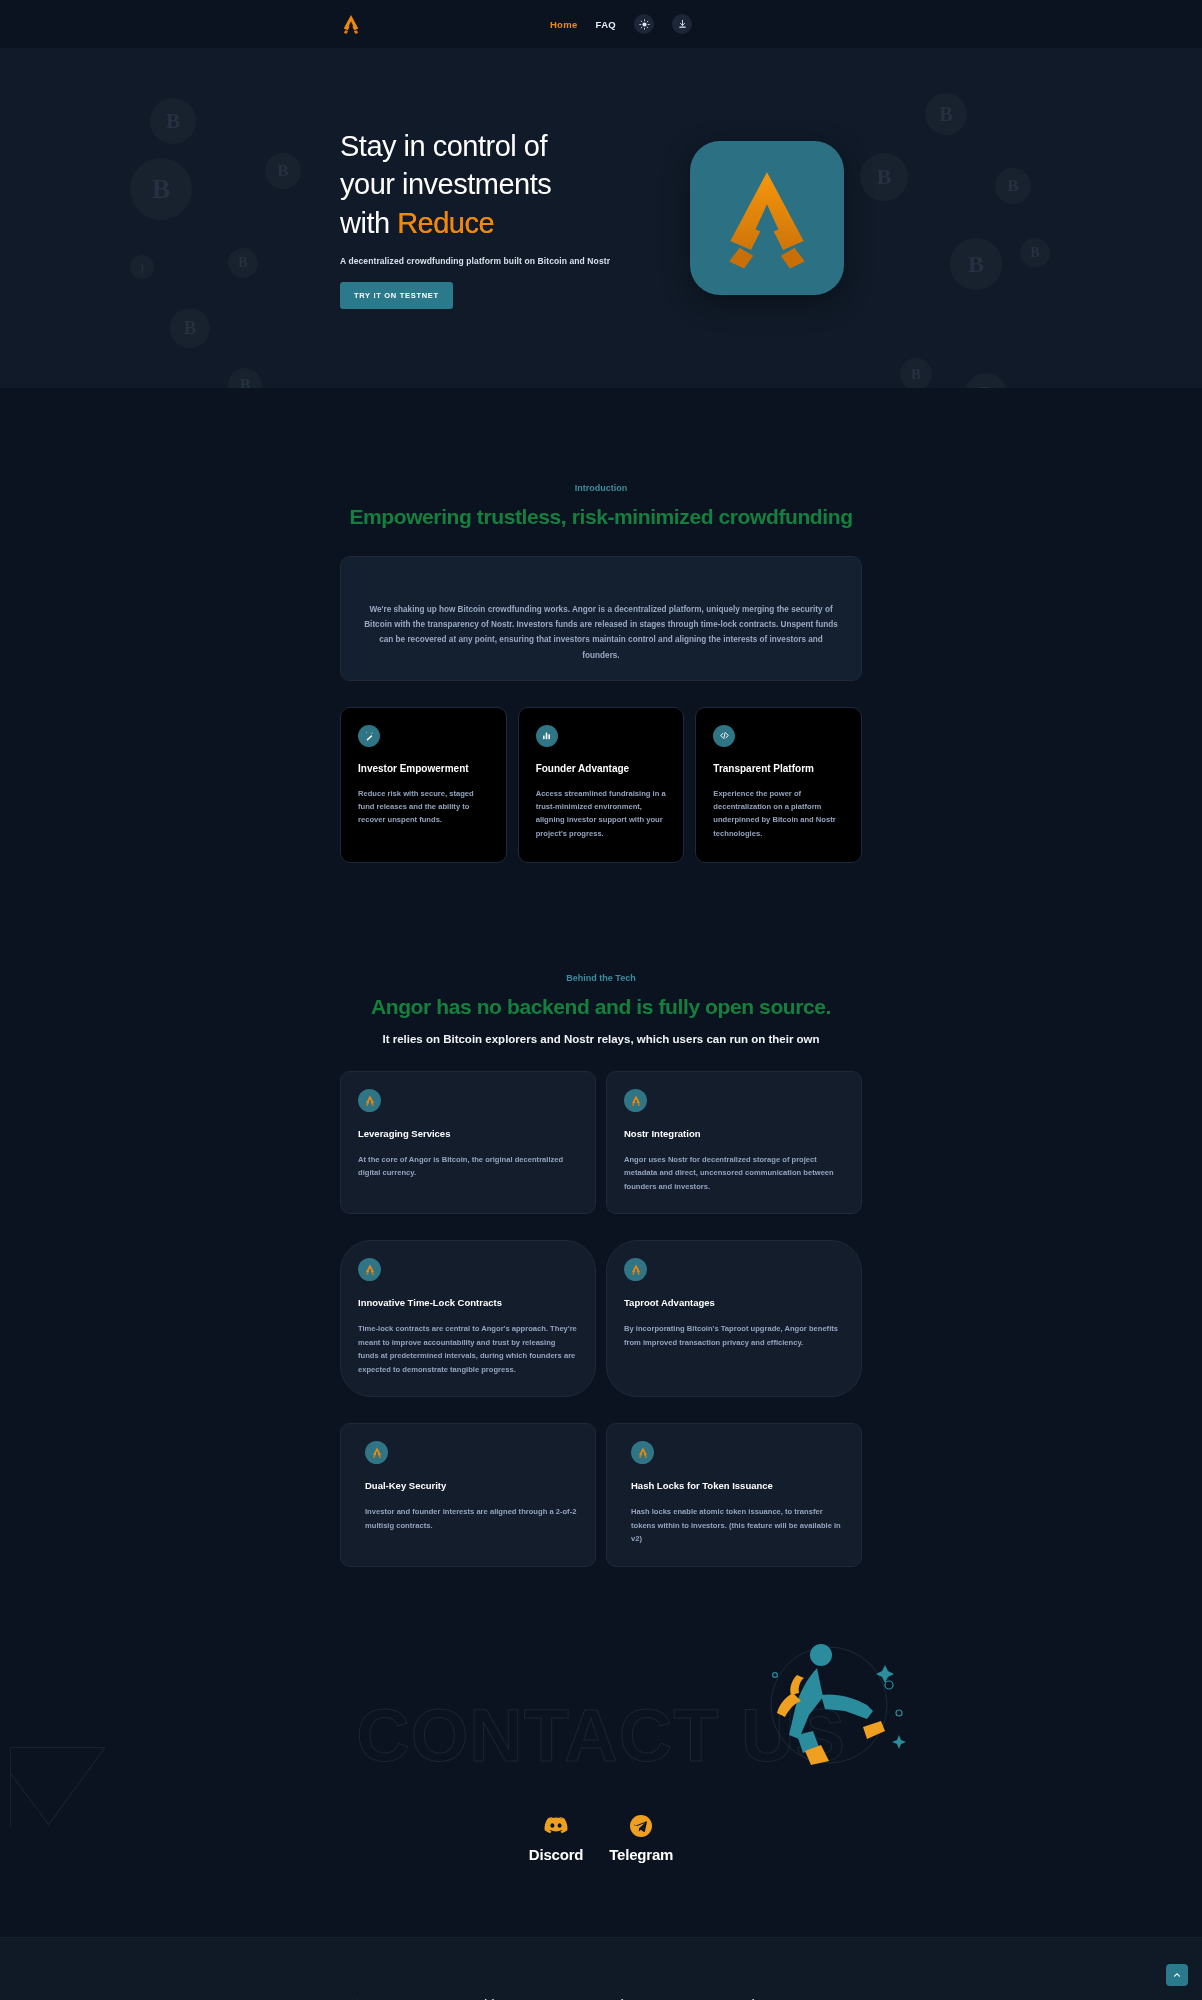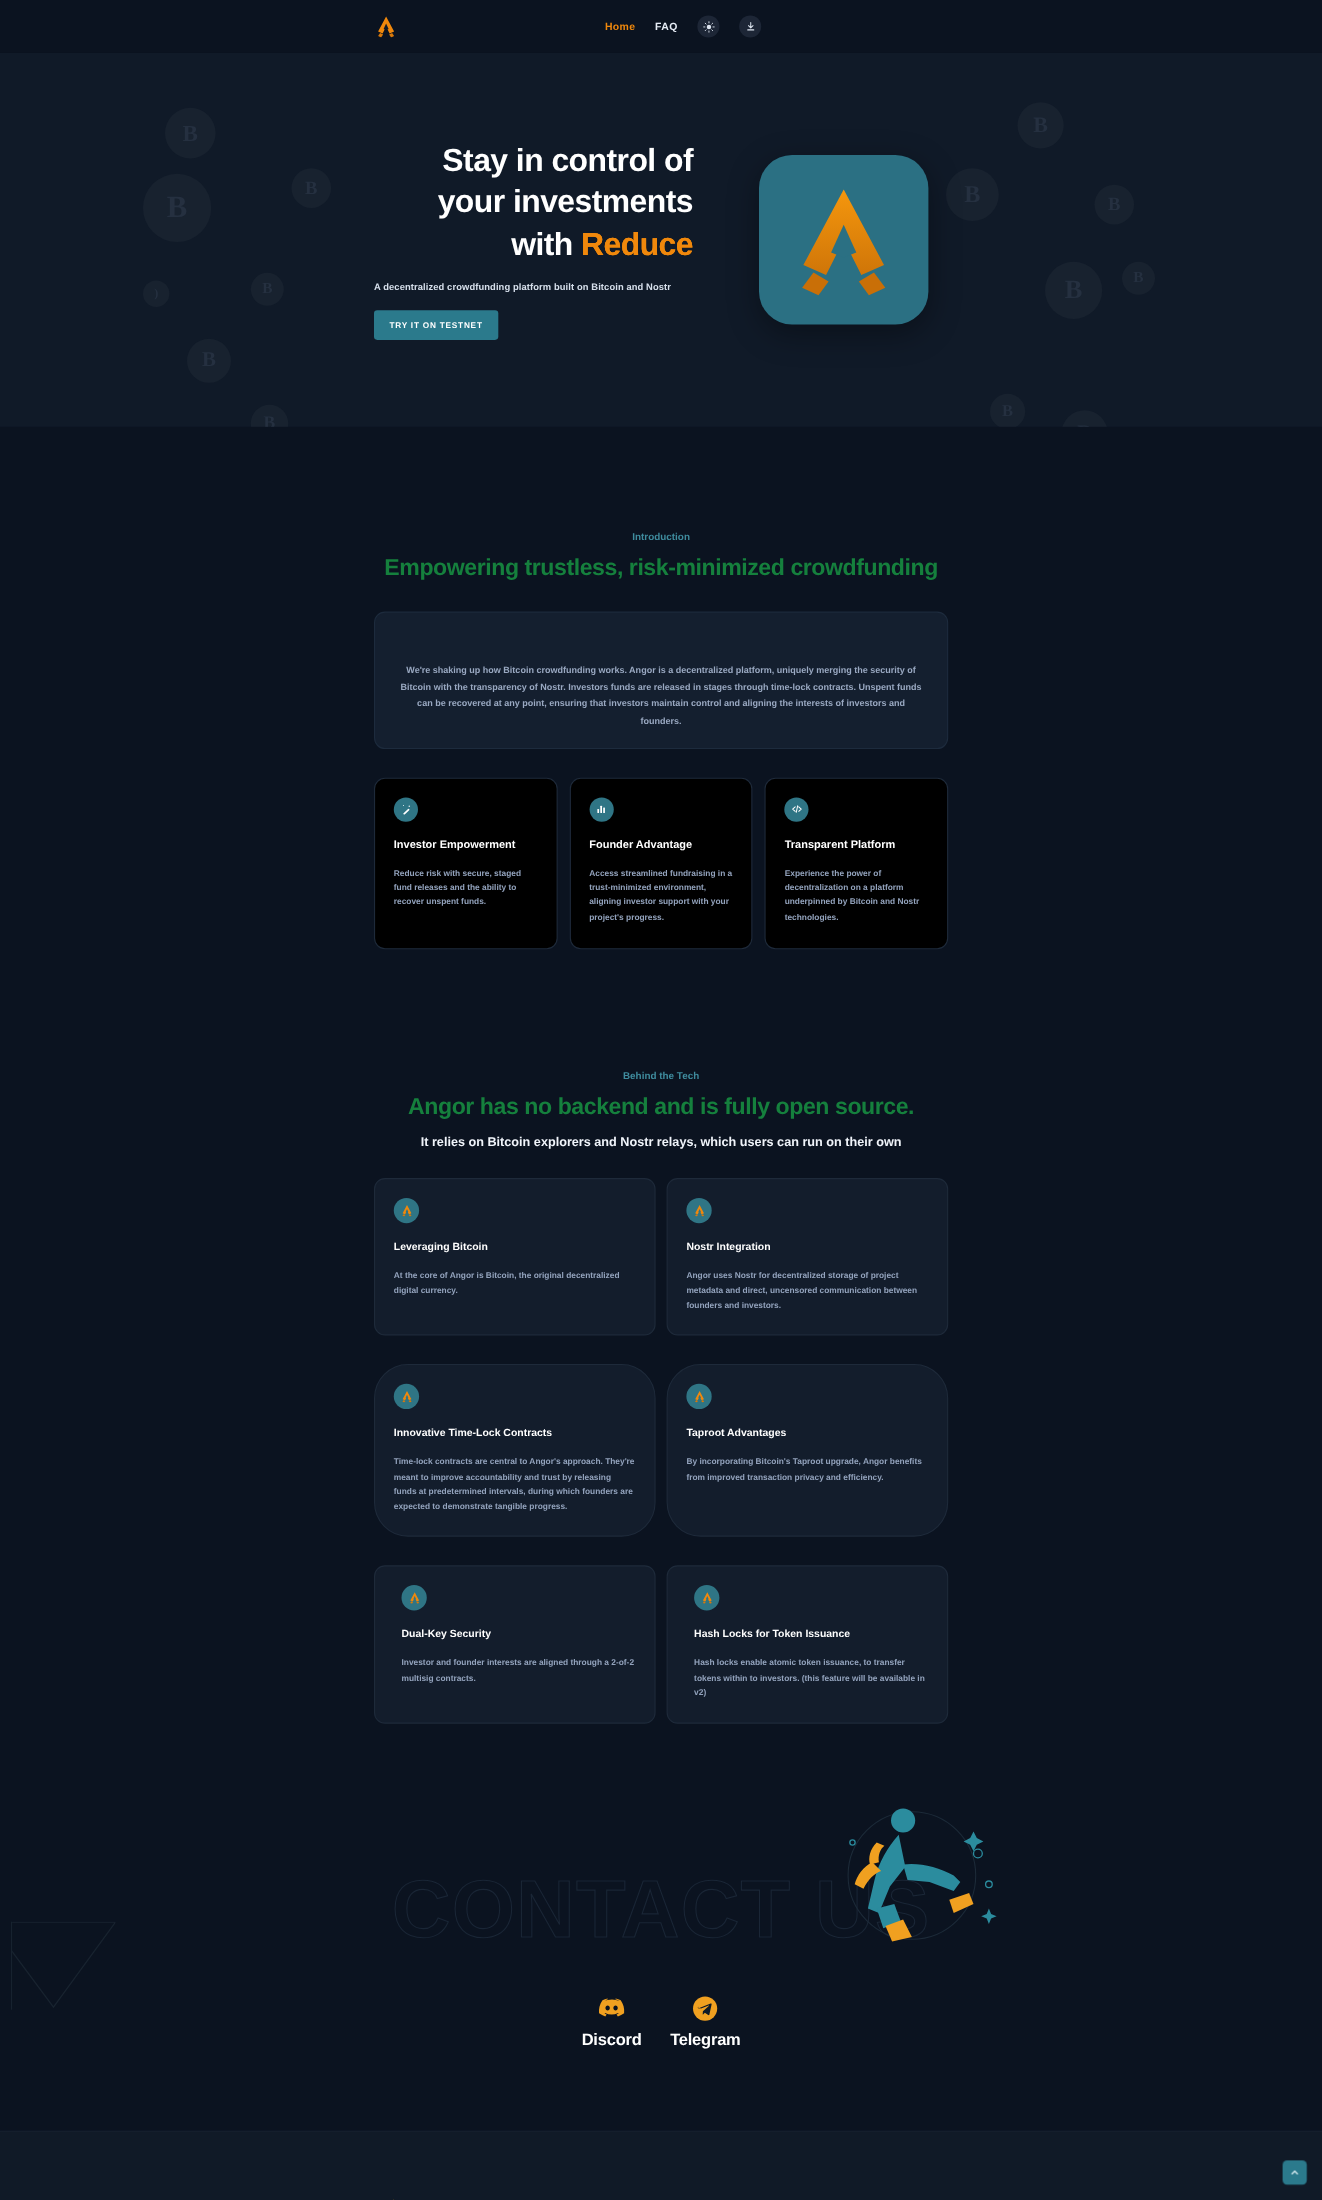--- a/index.html
+++ b/index.html
@@ -28,21 +28,21 @@
   .icon-btn svg{display:block;}
 
   
   .hero{position:relative;height:340px;background:#101a28;overflow:hidden;}
   .coins{position:absolute;inset:0;pointer-events:none;}
   .coin{position:absolute;border-radius:50%;background:#18222f;display:flex;align-items:center;
     justify-content:center;color:#253040;font-weight:bold;font-family:"Liberation Serif",serif;}
   .hero-inner{position:relative;z-index:5;width:1202px;height:100%;display:flex;align-items:center;
      padding-left:340px;gap:60px;}
   .hero-text{width:290px;}
-  .hero-h1{font-size:29px;line-height:1.32;font-weight:bold;letter-spacing:-.5px;color:#fff;text-align:right;}
+  .hero-h1{font-size:29px;line-height:1.32;font-weight:normal;letter-spacing:-.5px;color:#fff;}
   .hero-h1 .accent{color:#f0880c;
     text-shadow:0 0 0 #f0880c;
     background-image:radial-gradient(circle at 20% 30%, rgba(0,0,0,.55) 0 1px, transparent 1.2px),
                      radial-gradient(circle at 65% 70%, rgba(0,0,0,.5) 0 1px, transparent 1.2px),
                      radial-gradient(circle at 45% 15%, rgba(0,0,0,.45) 0 .8px, transparent 1px);
     background-size:7px 7px,9px 9px,5px 5px;
     -webkit-background-clip:text;background-clip:text;}
   .hero-sub{margin-top:14px;font-size:8.5px;font-weight:bold;color:#d7e0ec;letter-spacing:.1px;}
   .hero-btn{margin-top:16px;display:inline-block;background:#2b7a8c;color:#fff;border:none;
     font-size:7.5px;font-weight:bold;letter-spacing:.7px;padding:9px 14px;border-radius:3px;cursor:pointer;
@@ -247,21 +247,21 @@
     <div class="tech-wrap tr1">
       <div class="tcard">
         <div class="circ">
           <svg width="12" height="11" viewBox="0 0 48 44">
             <path d="M24 2 L40 32 L31 36 L24 22 L17 36 L8 32 Z" fill="#f0880c"></path>
             <path d="M24 16 L29 27 L24 29 L19 27 Z" fill="#2f7585"></path>
             <path d="M12 35 L18 38.5 L14 44 L7.5 41 Z" fill="#d9790a"></path>
             <path d="M36 35 L40.5 41 L34 44 L30 38.5 Z" fill="#d9790a"></path>
           </svg>
         </div>
-        <h4>Leveraging Bitcoin</h4>
+        <h4>Leveraging Services</h4>
         <p>At the core of Angor is Bitcoin, the original decentralized digital currency.</p>
       </div>
       <div class="tcard">
         <div class="circ">
           <svg width="12" height="11" viewBox="0 0 48 44">
             <path d="M24 2 L40 32 L31 36 L24 22 L17 36 L8 32 Z" fill="#f0880c"></path>
             <path d="M24 16 L29 27 L24 29 L19 27 Z" fill="#2f7585"></path>
             <path d="M12 35 L18 38.5 L14 44 L7.5 41 Z" fill="#d9790a"></path>
             <path d="M36 35 L40.5 41 L34 44 L30 38.5 Z" fill="#d9790a"></path>
           </svg>

